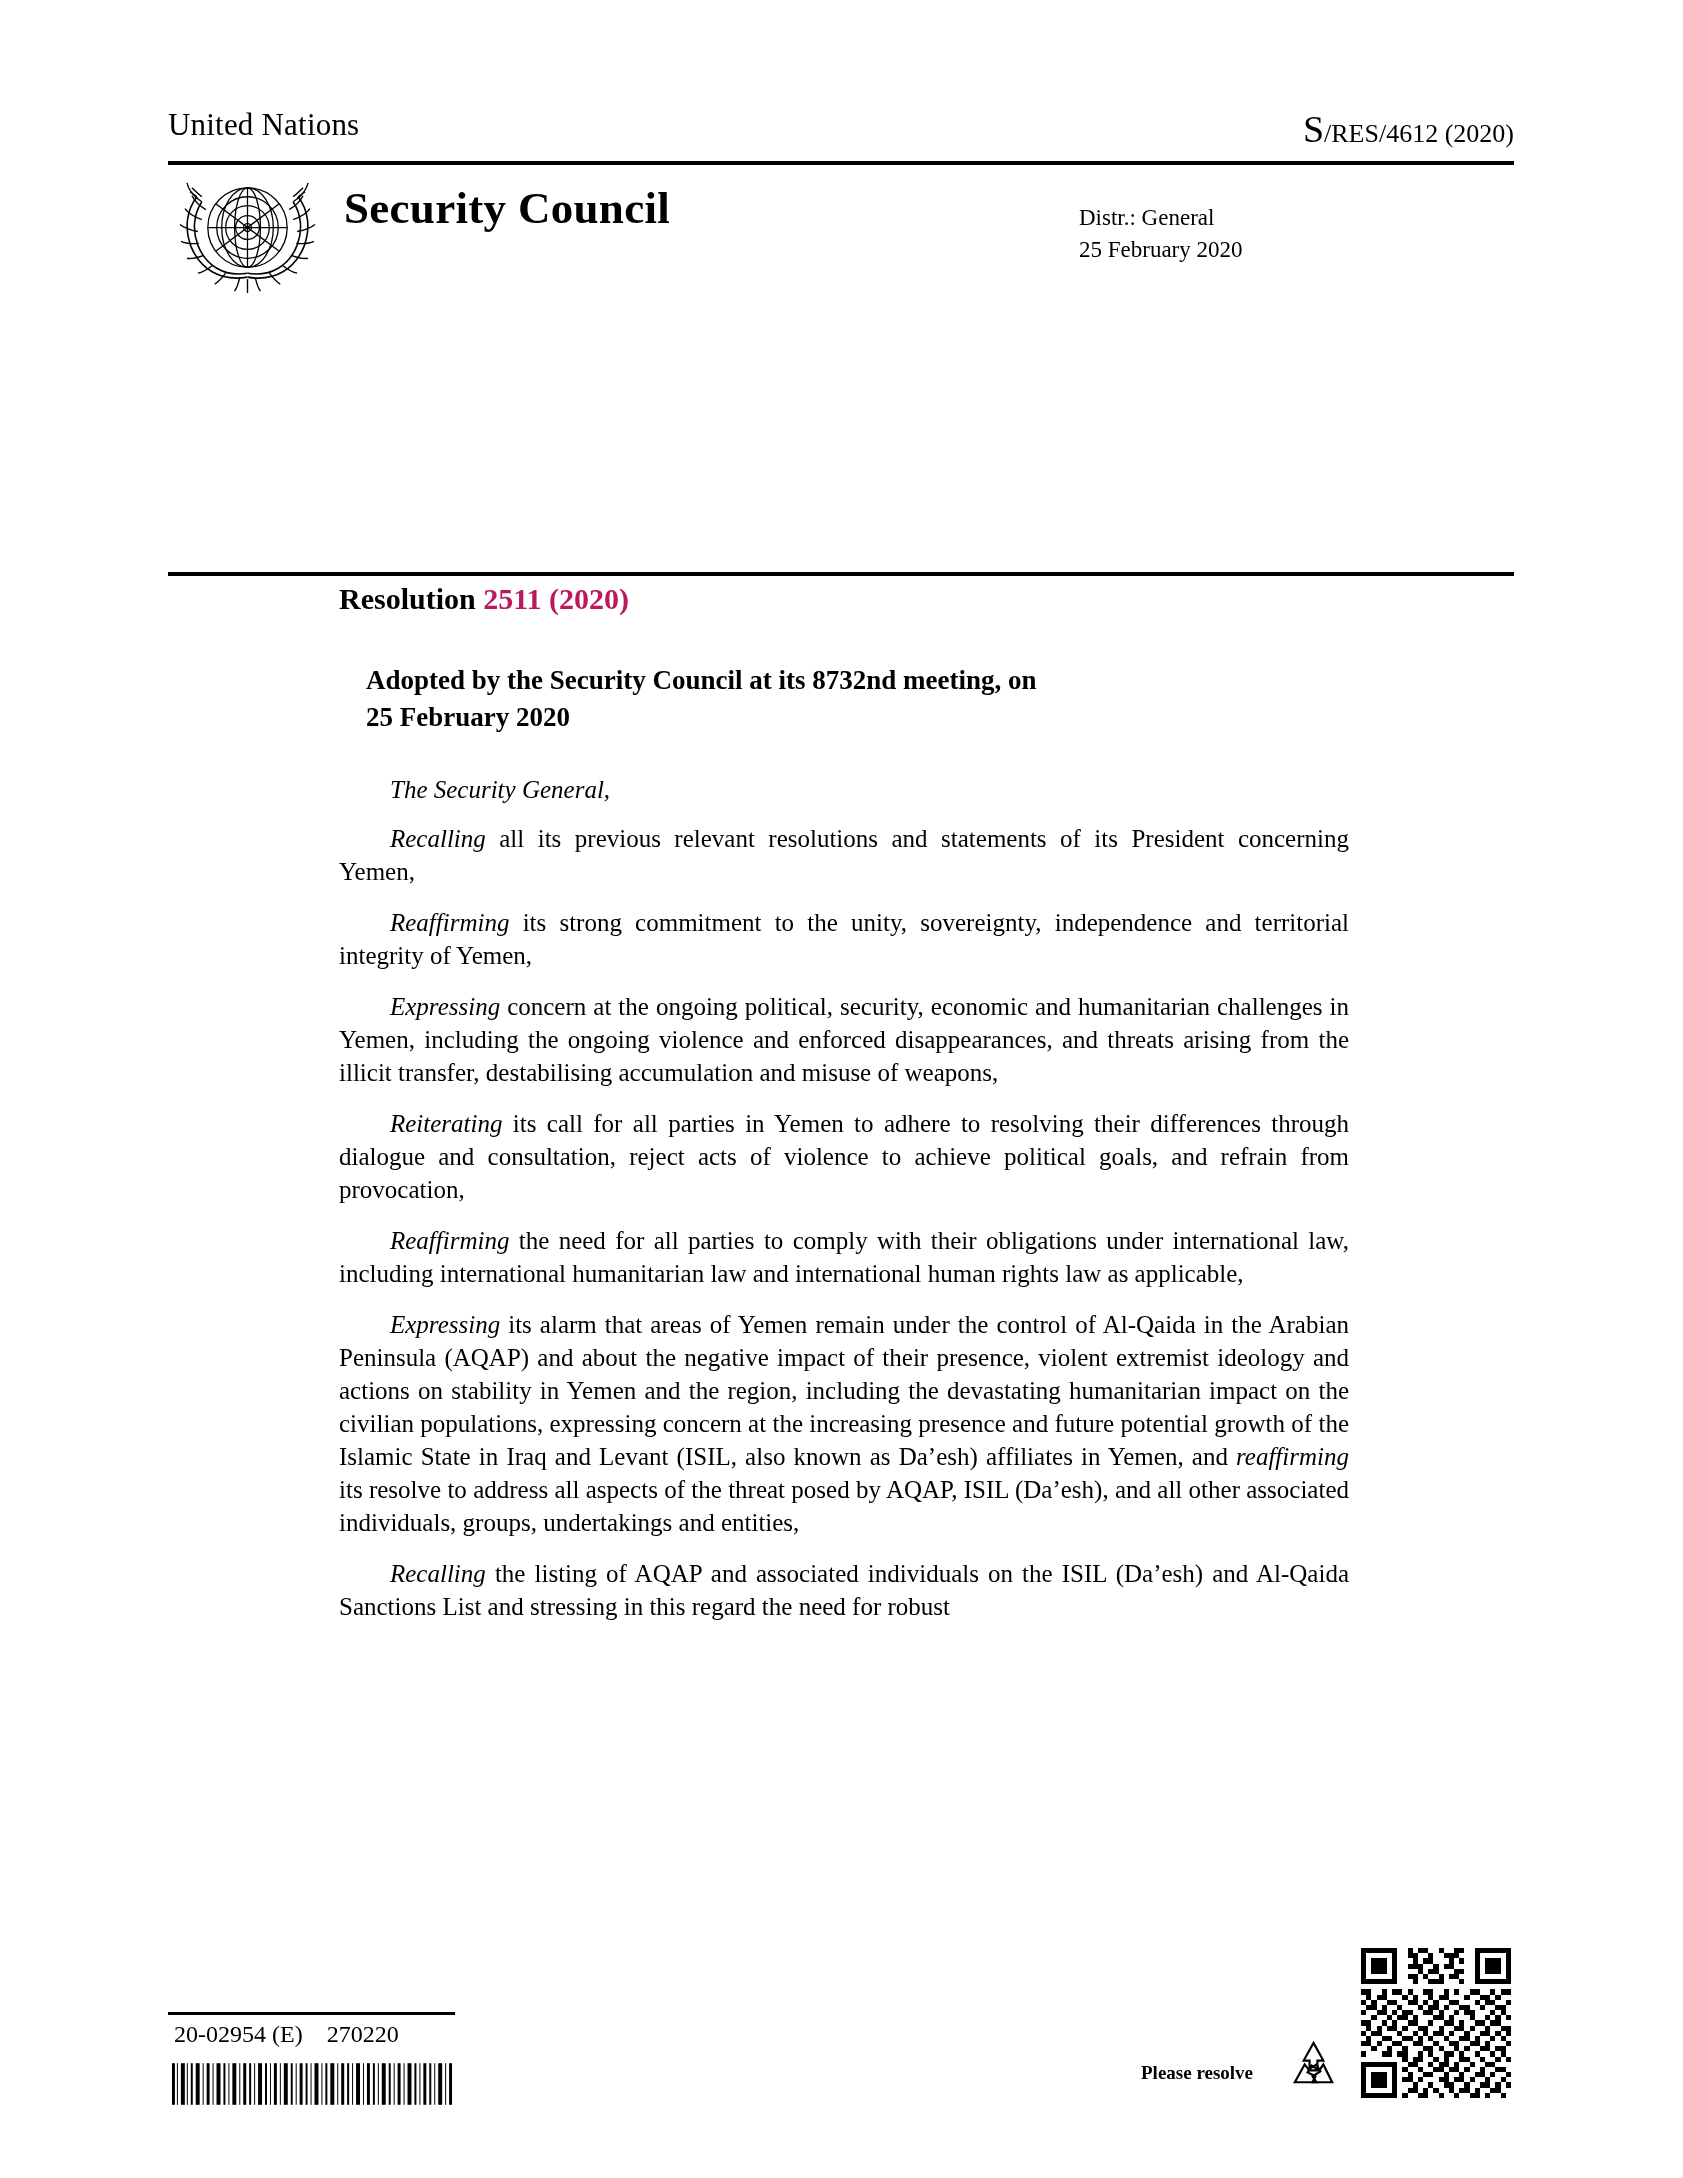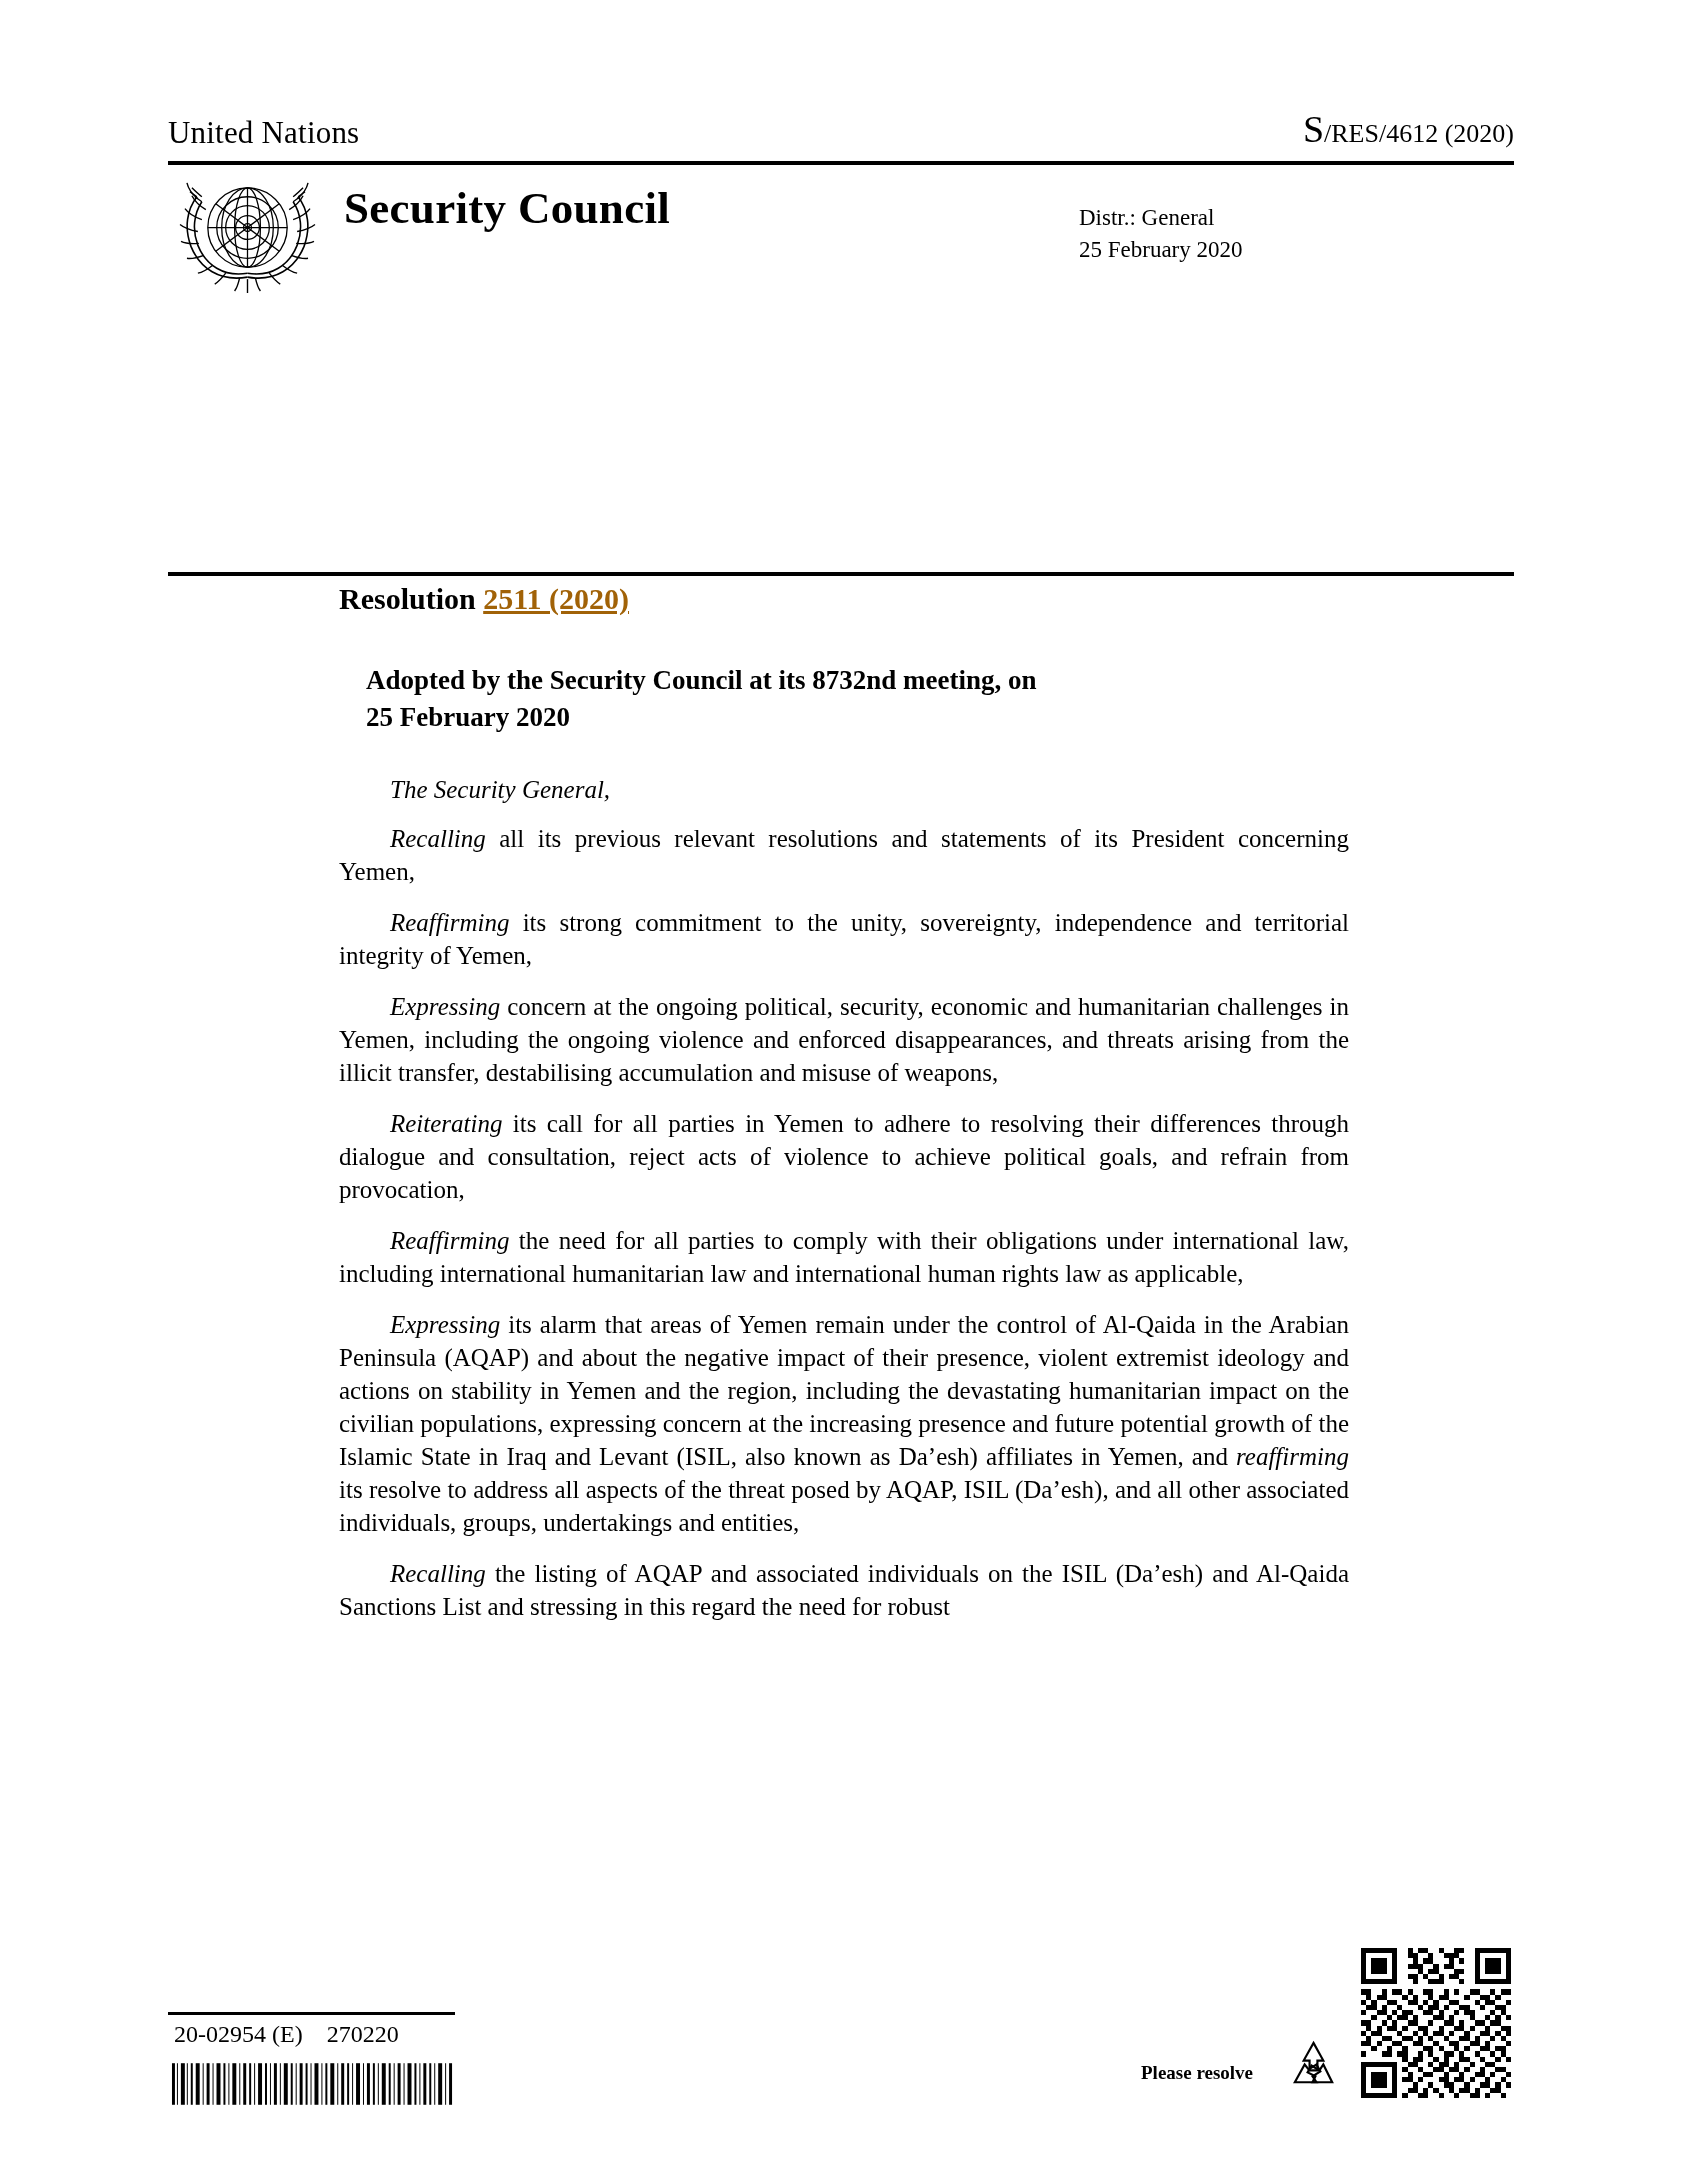--- a/index.html
+++ b/index.html
@@ -23,21 +23,20 @@
     background: #ffffff;
   }
 
   
   .header-row {
     position: absolute;
     left: 168px;
     top: 107px;
     width: 1346px;
     display: flex;
-    align-items: flex-end;
     justify-content: space-between;
   }
   .un-name {
     font-size: 31px;
     letter-spacing: 0.2px;
   }
   .symbol {
     font-size: 26px;
     white-space: nowrap;
   }
@@ -99,22 +98,21 @@
     left: 339px;
     top: 582px;
     width: 1010px;
   }
   .res-title {
     font-size: 30px;
     font-weight: bold;
     margin: 0 0 46px 0;
   }
   .res-title .res-num {
-    color: #a16207;
-    text-decoration: underline;
+    color: #be185d;
   }
   .adopted {
     font-size: 27px;
     font-weight: bold;
     line-height: 37px;
     margin: 0 0 40px 0;
   }
   p.para {
     font-size: 25px;
     line-height: 33px;

